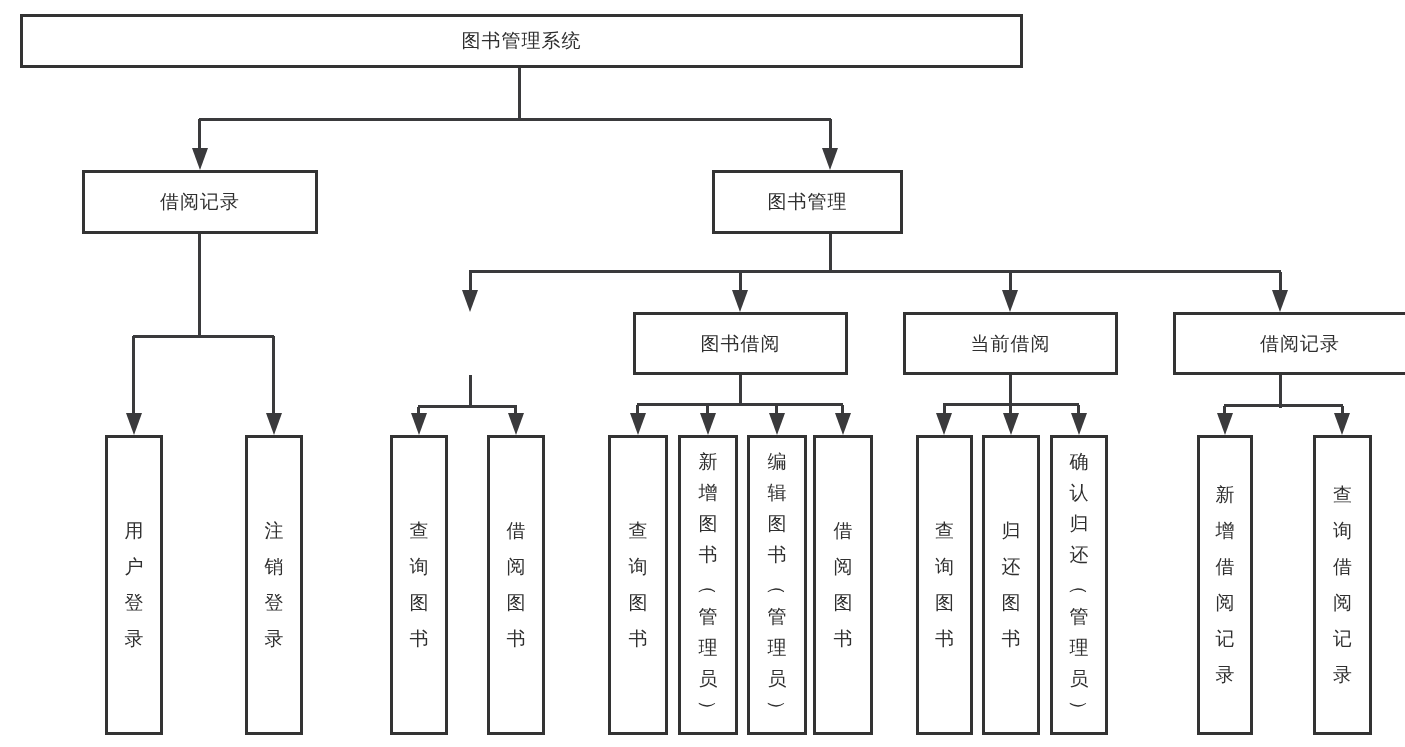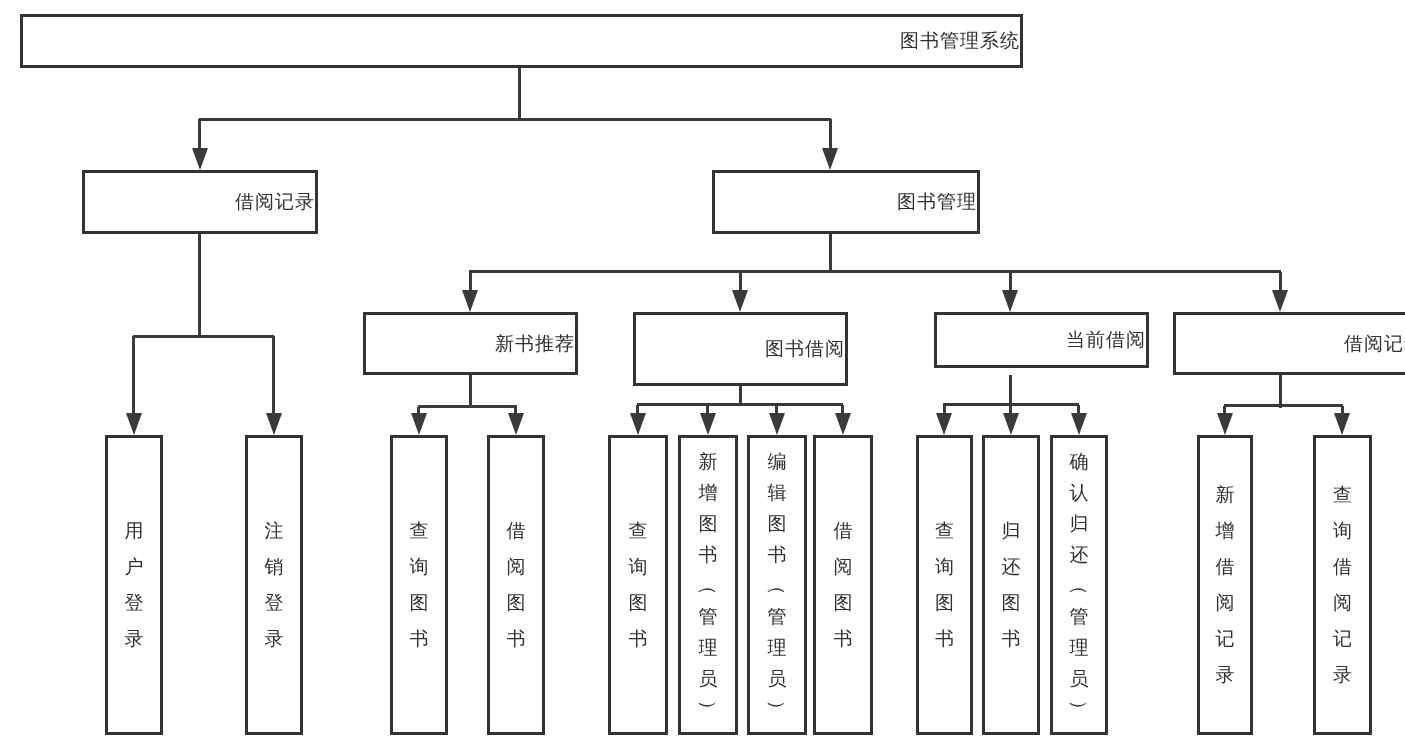--- a/index.html
+++ b/index.html
@@ -30,21 +30,21 @@
     position: absolute; width: 0; height: 0;
     border-left: 8px solid transparent;
     border-right: 8px solid transparent;
     border-top: 22px solid var(--line);
   }
   
   .node {
     position: absolute;
     background: #fff;
     border: 3px solid var(--box-border);
-    display: flex; align-items: center; justify-content: flex-end;
+    display: flex; align-items: center; justify-content: center;
     font-size: 19px;
     letter-spacing: 1px;
     color: var(--text);
   }
   .leaf {
     position: absolute;
     background: #fff;
     border: 3px solid var(--box-border);
     display: flex; align-items: center; justify-content: center;
     font-size: 19px;
@@ -127,31 +127,28 @@
   <div class="vline" style="left:1341px;top:406px;height:9px"></div>
   <div class="arrow" style="left:1334px;top:413px"></div>
 
   <div class="node" style="left:20px;top:14px;width:1003px;height:54px">
     <span>图书管理系统</span>
   </div>
 
   <div class="node" style="left:82px;top:170px;width:236px;height:64px">
     <span>借阅记录</span>
   </div>
-  <div class="node" style="left:712px;top:170px;width:268px;height:64px">
+  <div class="node" style="left:712px;top:170px;width:191px;height:64px">
     <span>图书管理</span>
   </div>
 
-  <div class="node" style="left:363px;top:312px;width:215px;height:63px">
-    <span>新书推荐</span>
-  </div>
-  <div class="node" style="left:633px;top:312px;width:215px;height:74px">
+  <div class="node" style="left:633px;top:312px;width:215px;height:63px">
     <span>图书借阅</span>
   </div>
-  <div class="node" style="left:934px;top:312px;width:215px;height:56px">
+  <div class="node" style="left:903px;top:312px;width:215px;height:63px">
     <span>当前借阅</span>
   </div>
   <div class="node" style="left:1173px;top:312px;width:254px;height:63px">
     <span>借阅记录</span>
   </div>
 
   <div class="leaf" style="left:105px;top:435px;width:58px;height:300px">
     <span class="vtext">
         <span class="vchar" style="line-height: 36px;">用</span>
         <span class="vchar" style="line-height: 36px;">户</span>

